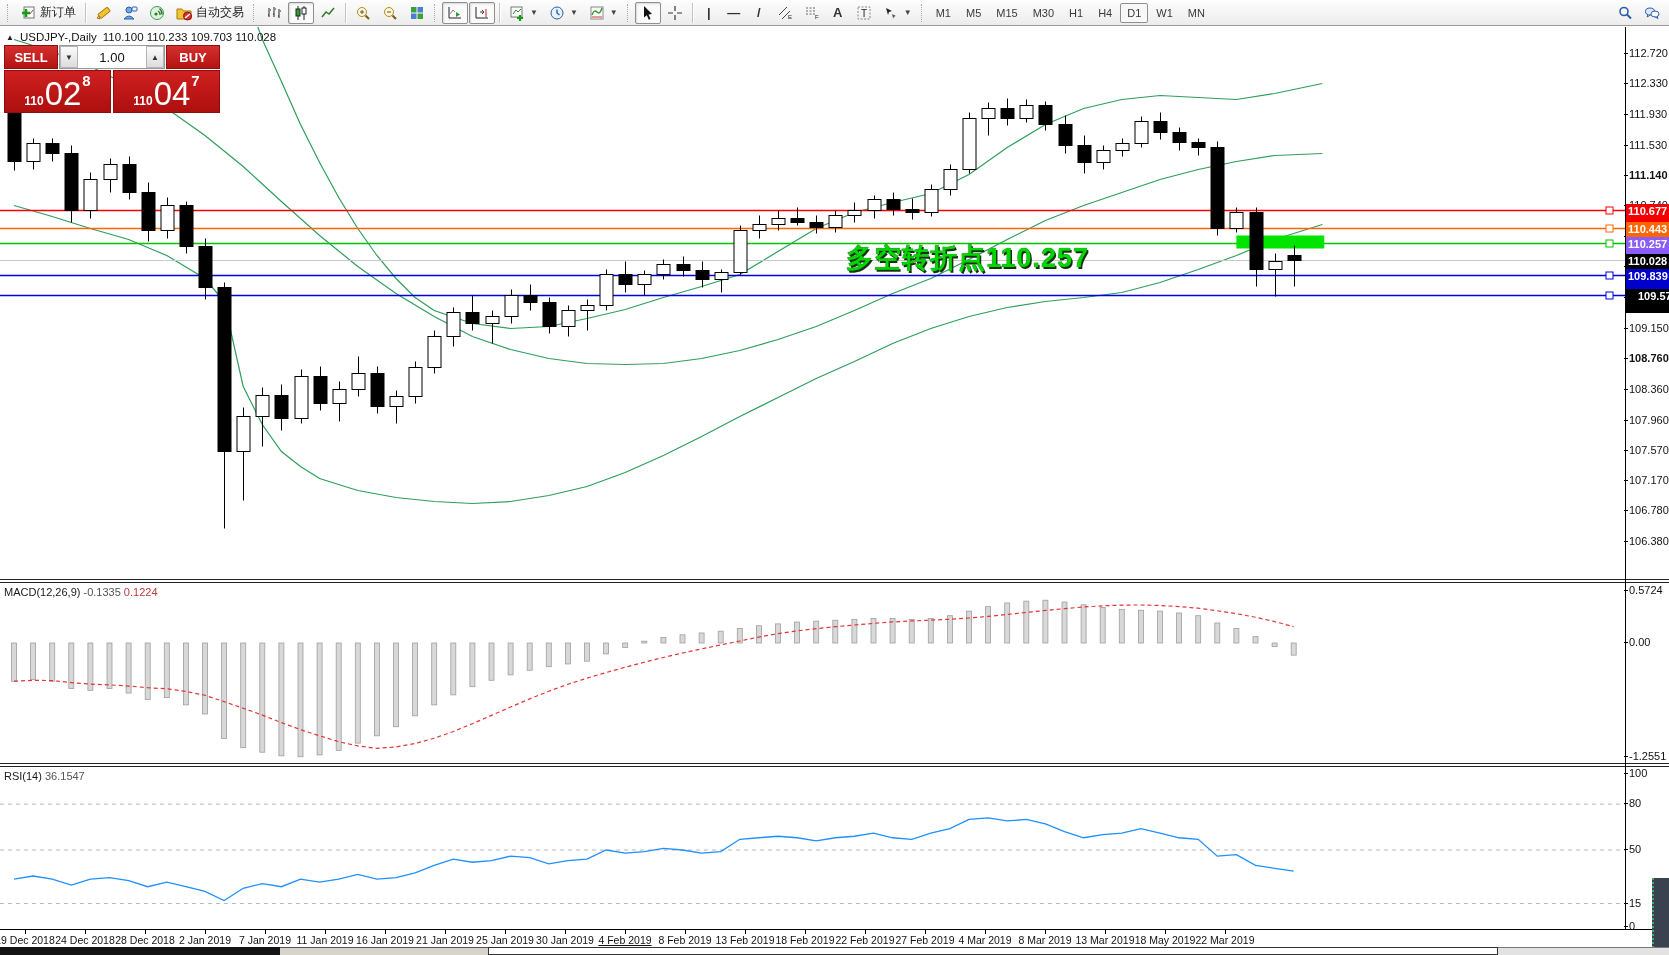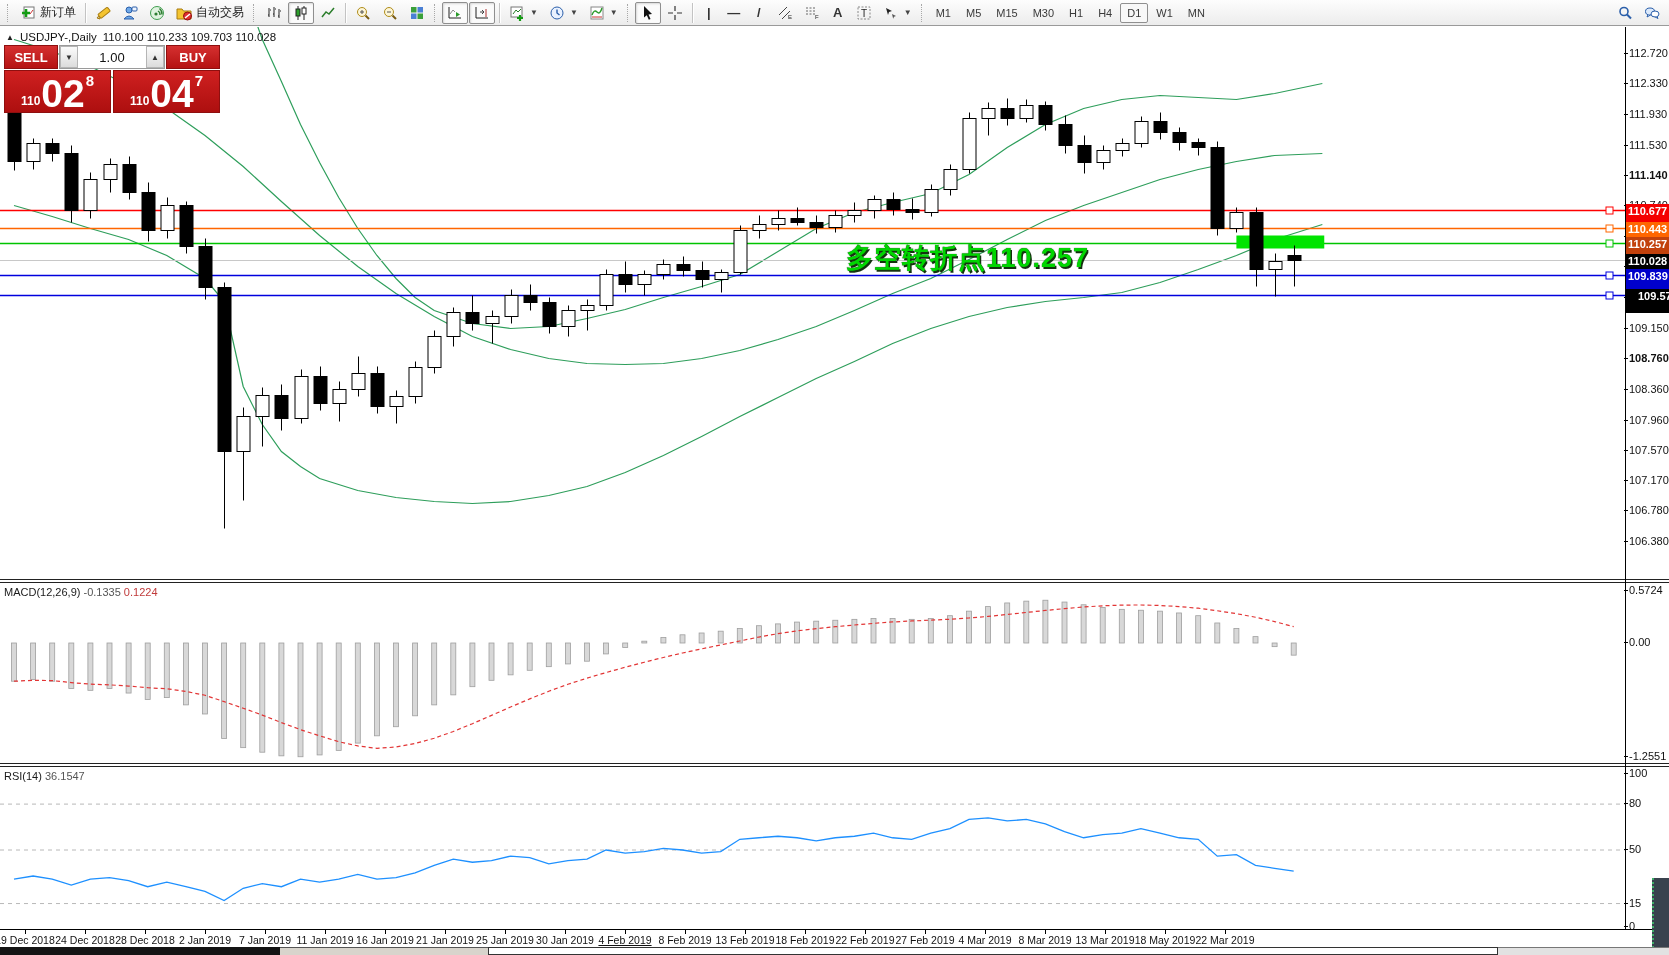--- a/index.html
+++ b/index.html
@@ -48,21 +48,21 @@
   .btn-sell,.btn-buy{flex:0 0 52px;background:linear-gradient(#d53030,#b51212);color:#fff;font-size:13px;
     font-weight:bold;border:1px solid #8e0f0f;display:flex;align-items:center;justify-content:center}
   .vol-wrap{flex:1;display:flex;border:1px solid #9a9a9a;background:#fff}
   .spin{width:16px;background:linear-gradient(#fbfbfb,#dcdcdc);border:1px solid #b5b5b5;font-size:8px;
     display:flex;align-items:center;justify-content:center;color:#333}
   .vol-input{flex:1;border:0;outline:0;text-align:center;font-size:13px;width:58px;color:#111}
   .tp-prices{display:flex;gap:2px;margin-top:1px}
   .tp-price{flex:1;height:38px;background:linear-gradient(#cf2020,#ad0f0f);color:#fff;display:flex;
     align-items:flex-end;justify-content:center;padding-bottom:3px;border:1px solid #8e0f0f}
   .tp-price .small{font-size:12px;font-weight:bold;margin-bottom:1px}
-  .tp-price .big{font-size:39px;font-weight:bold;line-height:30px;margin:0 1px}
+  .tp-price .big{font-size:33px;font-weight:normal;line-height:30px;margin:0 1px}
   .tp-price .sup{font-size:15px;font-weight:bold;align-self:flex-start;margin-top:1px}
   
   .date-axis{position:absolute;left:0;top:929px;width:1669px;height:18px;background:#fff;z-index:6}
   .dlabel{position:absolute;top:4px;font-size:10.5px;color:#111;transform:translateX(-50%);white-space:nowrap}
   .dtick{position:absolute;top:0;width:1px;height:4px;background:#000}
   
   .tabstrip{position:absolute;left:0;top:947px;width:1669px;height:8px;background:#e8e8e8;z-index:15}
   .tabstrip .seg{position:absolute;top:0;height:8px;box-sizing:border-box}
   .seg-a{left:0;width:280px;background:#141414}
   .seg-b{left:280px;width:208px;background:#d8d4cc;border-top:1px solid #555}
@@ -578,21 +578,21 @@
     <div class="ptick" style="top: 583.912px;">0.5724</div>
     <div class="ptick" style="top: 636px;">0.00</div>
     <div class="ptick" style="top: 750.214px;">-1.2551</div>
     <div class="ptick" style="top: 766.5px;">100</div>
     <div class="ptick" style="top: 797.1px;">80</div>
     <div class="ptick" style="top: 843px;">50</div>
     <div class="ptick" style="top: 896.55px;">15</div>
     <div class="ptick" style="top: 919.5px;">0</div>
     <div class="ptag" style="top: 203.5px; background: rgb(244, 0, 0);">110.677</div>
     <div class="ptag" style="top: 221.5px; background: rgb(255, 102, 0);">110.443</div>
-    <div class="ptag" style="top: 236.5px; background: #c2410c;">110.257</div>
+    <div class="ptag" style="top: 236.5px; background: #8b5cf6;">110.257</div>
     <div class="ptag" style="top: 253.5px; background: rgb(0, 0, 0);">110.028</div>
     <div class="ptag" style="top: 268.5px; background: rgb(0, 0, 204);">109.839</div>
     <div class="ptag" style="top: 288.5px; background: #000000; padding-left: 12px;">109.574</div>
   </div>
 
 <div class="date-axis" style="border-top:1px solid #000" id="date-axis">
     <div class="dtick" style="left: 25px;"></div>
     <div class="dlabel" style="left: 25px;">19 Dec 2018</div>
     <div class="dtick" style="left: 85px;"></div>
     <div class="dlabel" style="left: 85px;">24 Dec 2018</div>

